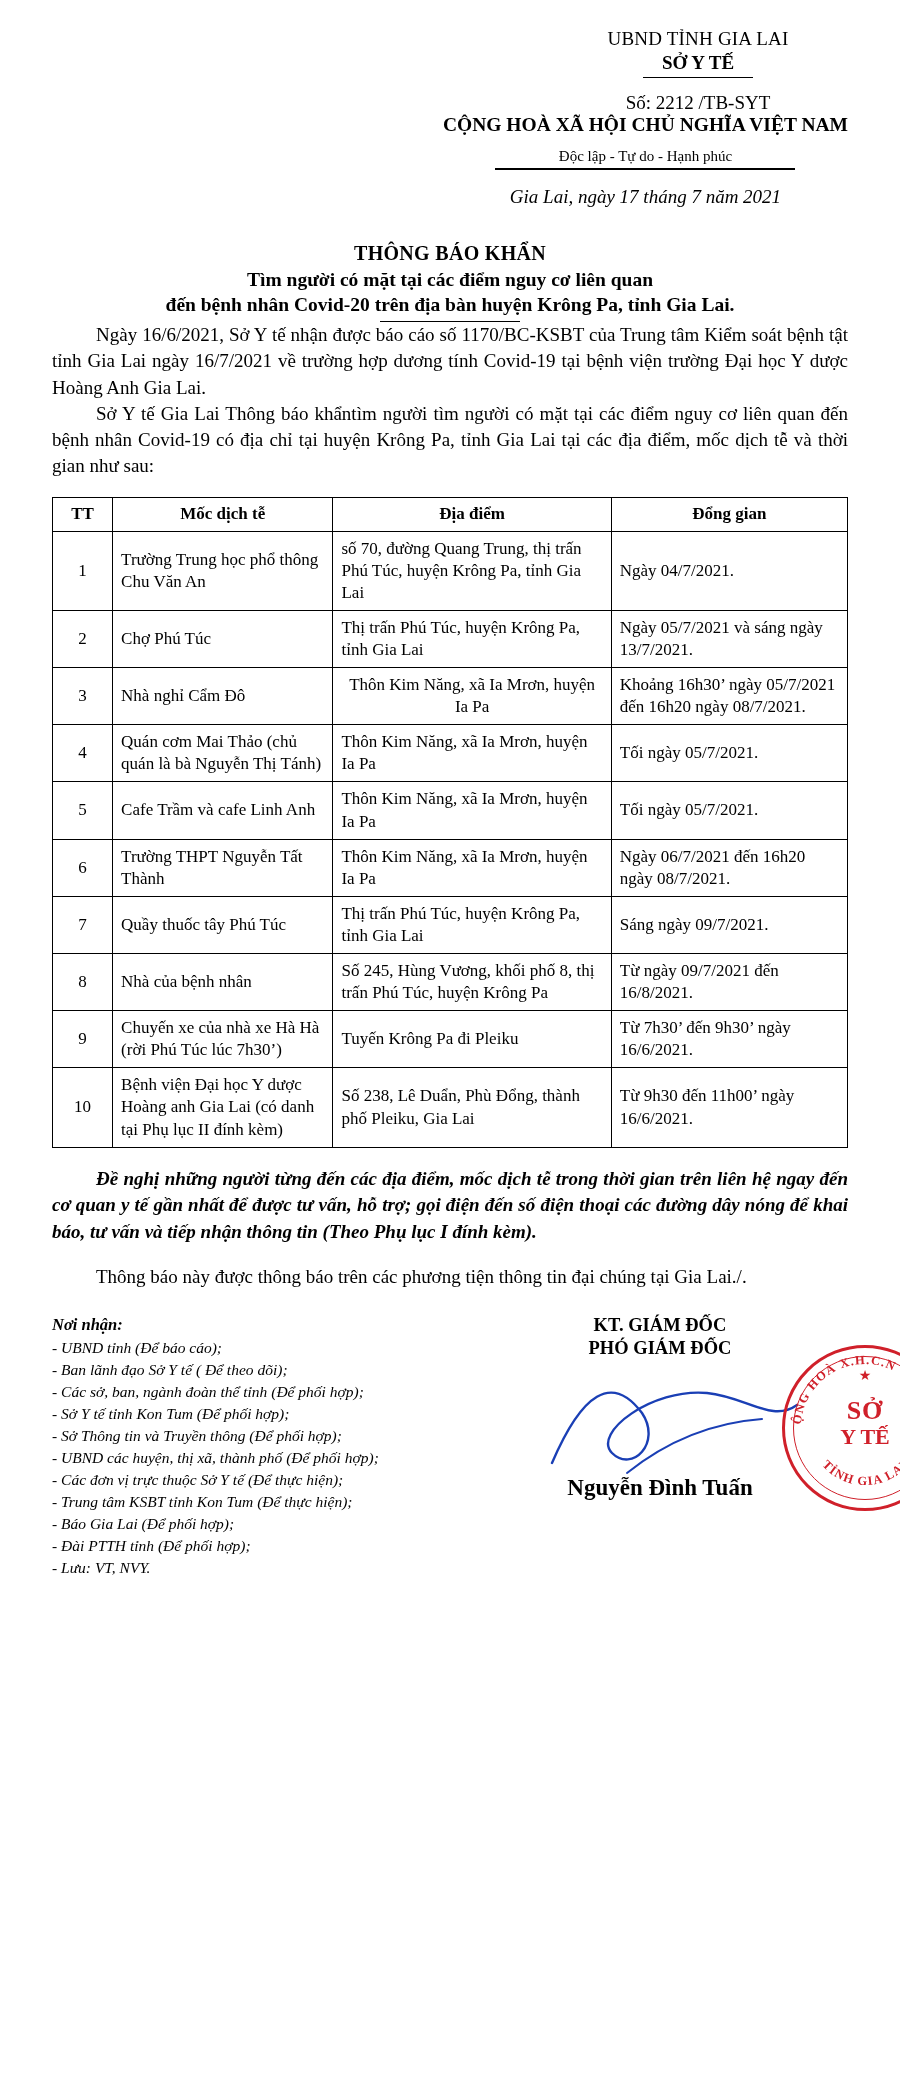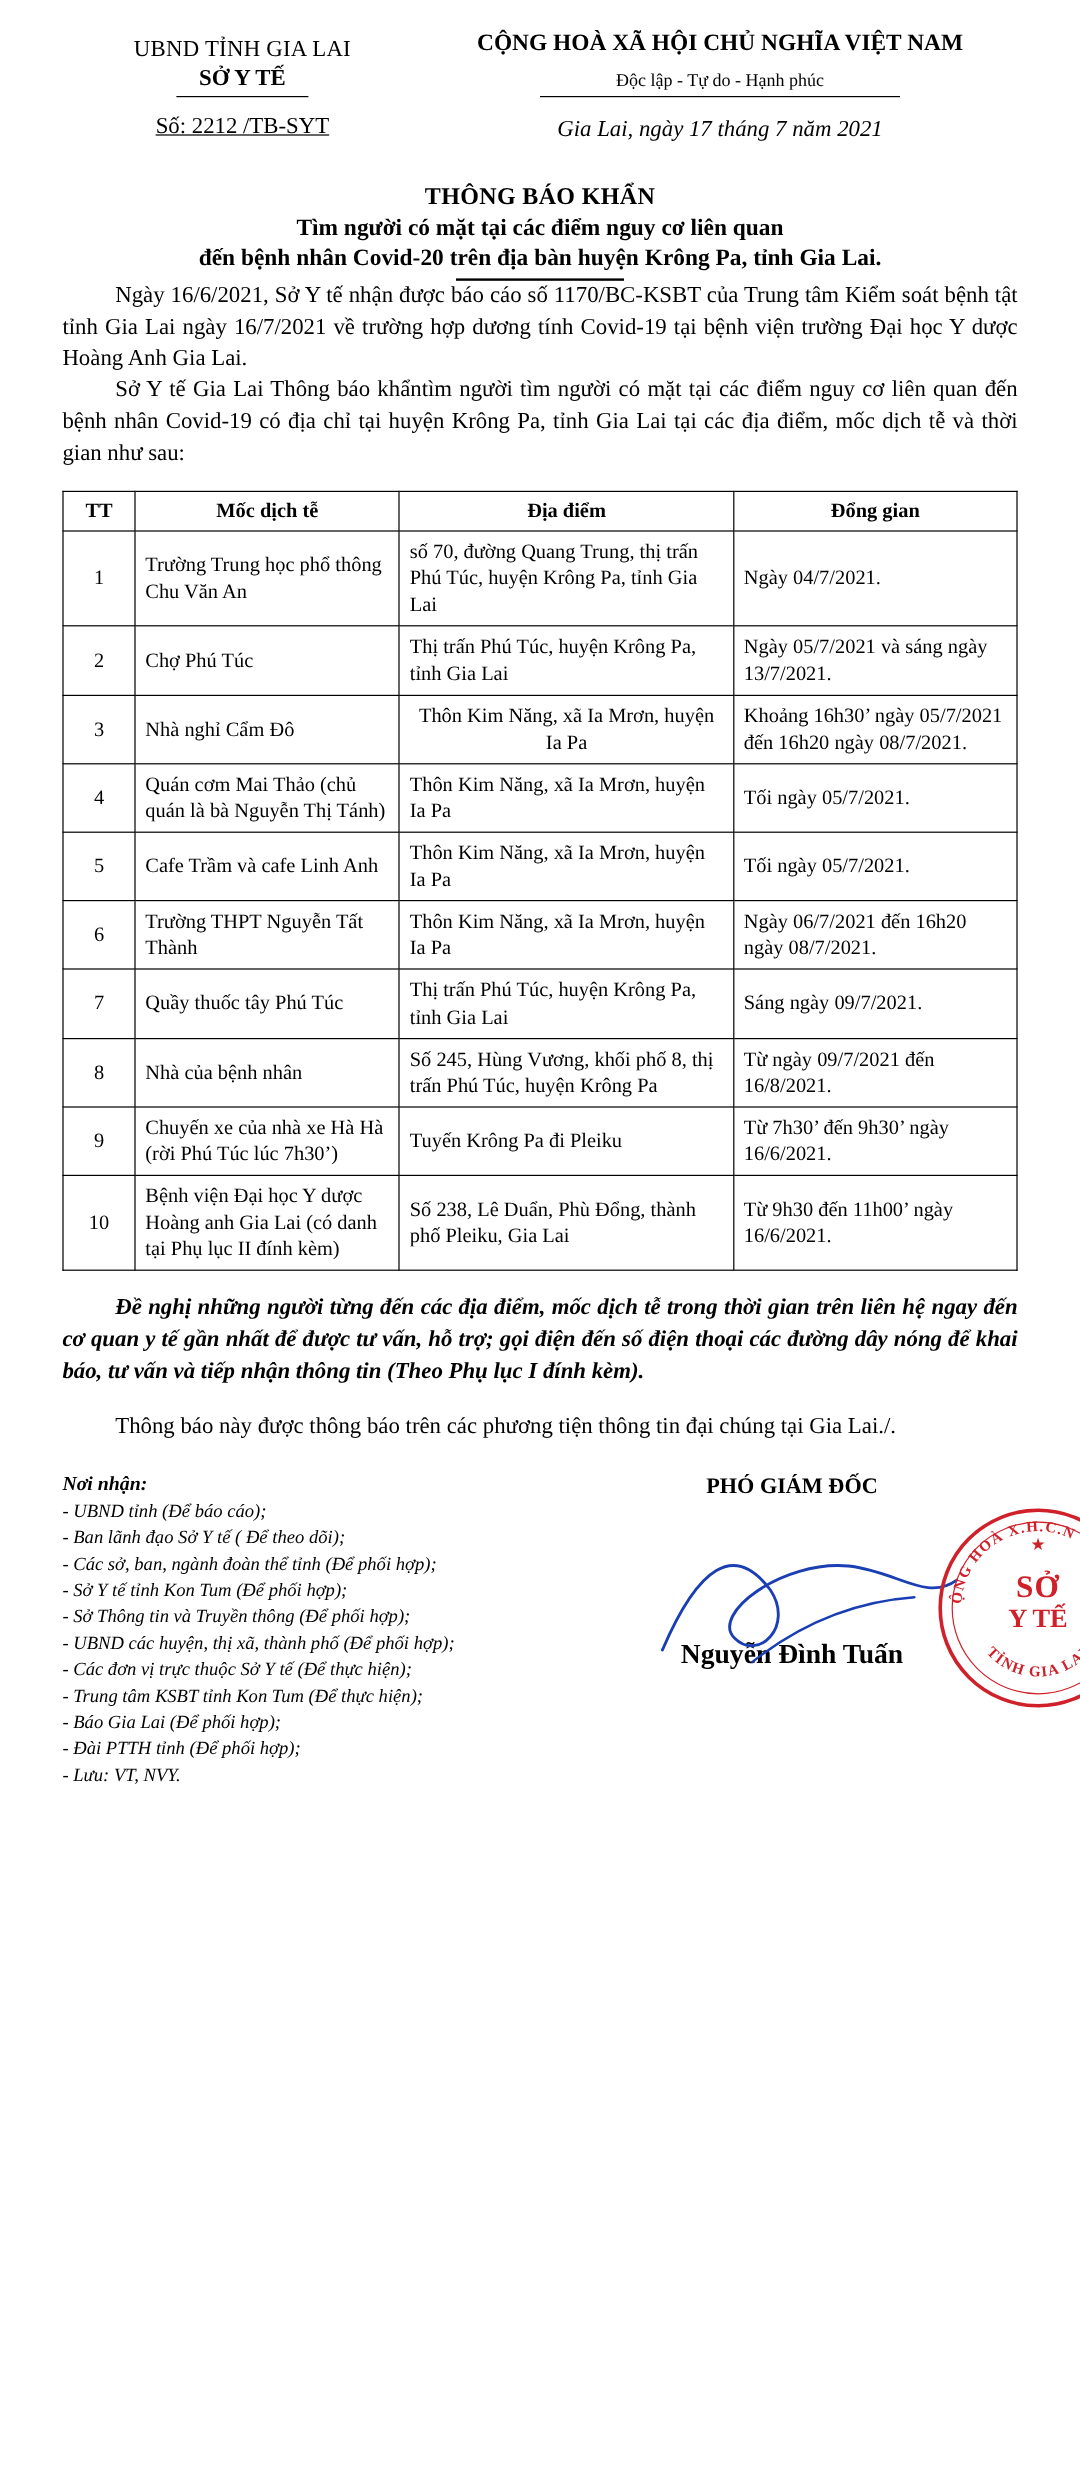--- a/index.html
+++ b/index.html
@@ -18,22 +18,22 @@
     width: 900px;
     min-height: 2074px;
     box-sizing: border-box;
     padding: 26px 52px 10px 52px;
     position: relative;
   }
 
   
   .header {
     display: flex;
-    flex-direction: row;
-    align-items: center;
+    flex-direction: column;
+    align-items: flex-end;
     width: 100%;
   }
   .header-left {
     width: 300px;
     text-align: center;
     padding-top: 2px;
   }
   .header-right {
     flex: 1;
     text-align: center;
@@ -65,21 +65,20 @@
   }
   .h-motto {
     font-size: 15px;
     font-weight: normal;
     margin-top: 12px;
   }
   .h-sub-left {
     font-size: 19px;
     margin-top: 14px;
     text-align: center;
-    text-decoration: underline;
   }
   .h-sub-right {
     font-size: 19px;
     font-style: italic;
     margin-top: 16px;
     text-align: center;
   }
 
   
   .title-block {
@@ -389,20 +388,21 @@
       <div class="rec-item">- Sở Thông tin và Truyền thông (Để phối hợp);</div>
       <div class="rec-item">- UBND các huyện, thị xã, thành phố (Để phối hợp);</div>
       <div class="rec-item">- Các đơn vị trực thuộc Sở Y tế (Để thực hiện);</div>
       <div class="rec-item">- Trung tâm KSBT tỉnh Kon Tum (Để thực hiện);</div>
       <div class="rec-item">- Báo Gia Lai (Để phối hợp);</div>
       <div class="rec-item">- Đài PTTH tỉnh (Để phối hợp);</div>
       <div class="rec-item">- Lưu: VT, NVY.</div>
     </div>
 
     <div class="signature">
+      <div class="sig-l1">KT. GIÁM ĐỐC</div>
       <div class="sig-l2">PHÓ GIÁM ĐỐC</div>
       <div class="sig-name">Nguyễn Đình Tuấn</div>
 
       <svg class="sig-squiggle" viewBox="0 0 300 150">
         <path d="M20,110 C50,40 80,20 110,60 C130,90 100,120 80,100 C60,80 120,35 175,40 C215,44 240,70 265,52" fill="none" stroke="#1a3fb5" stroke-width="2.4" stroke-linecap="round"></path>
         <path d="M95,120 C130,92 175,70 230,66" fill="none" stroke="#1a3fb5" stroke-width="2" stroke-linecap="round"></path>
       </svg>
 
       <div class="stamp">
         <div class="stamp-outer"></div>

